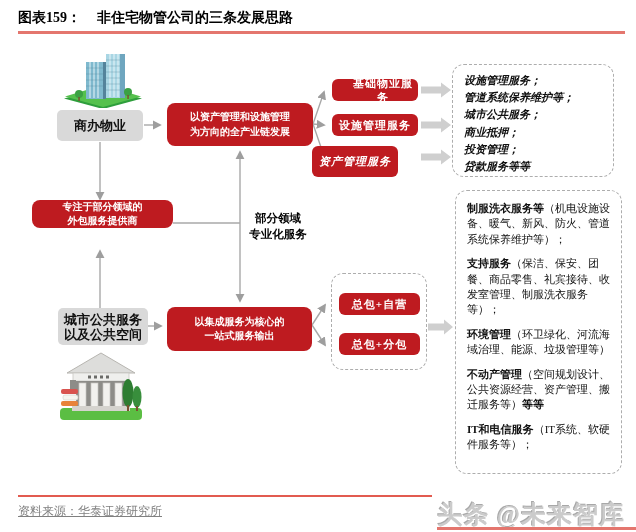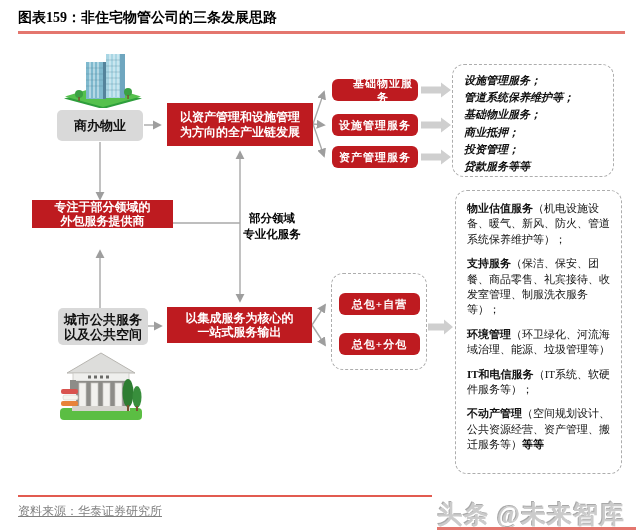--- a/index.html
+++ b/index.html
@@ -3,30 +3,30 @@
 <meta charset="utf-8">
 <style>
   html,body{margin:0;padding:0;background:#ffffff;}
   .page{
     position:relative; width:636px; height:532px; background:#fff; overflow:hidden;
     font-family:"Liberation Serif","DejaVu Serif",serif; color:#1a1a1a;
   }
   .ml{white-space:pre-line;}
   
   .title-row{position:absolute; left:18px; top:9px; font-size:14px; font-weight:700; color:#000;}
-  .fig-label{}
+  .fig-label{margin-right:16px;}
   .rule{position:absolute; height:2.5px;}
   .top-rule{left:18px; top:31px; width:607px; background:#E4766E;}
   
   .connectors{position:absolute; left:0; top:0; z-index:1;}
   .icon{position:absolute; z-index:2;}
   
   .node{position:absolute; z-index:2; display:flex; align-items:center; justify-content:center;
         text-align:center; box-sizing:border-box; font-weight:700;}
-  .redbox{background:#BE1B20; color:#fff; border-radius:0; font-size:12px; line-height:14.5px;}
+  .redbox{background:#BE1B20; color:#fff; border-radius:8px; font-size:10px; line-height:14.5px;}
   .smallred{border-radius:6px; font-size:11px; letter-spacing:1px;}
   .graybox{background:#D9D9D9; color:#111; border-radius:5px; font-size:13px; line-height:15px;}
   .plain-label{position:absolute; z-index:2; font-size:11.5px; font-weight:700; color:#000;
         text-align:center; line-height:16px;}
   .dashedbox{position:absolute; z-index:2; box-sizing:border-box; background:#fff;
         border:1.6px dashed #ADADAD; border-radius:12px;}
   .list-box{left:452px; top:64px; width:162px; height:113px; padding:7px 6px 0 11px;}
   .list-box div{font-size:11px; line-height:17.2px; font-weight:600; color:#111;font-style:italic;}
   .detail-box{left:455px; top:190px; width:167px; height:284px; padding:10px 9px 0 11px;}
   .detail-box p{margin:0 0 9px 0; font-size:11px; line-height:15.4px; color:#111; font-weight:500;}
@@ -135,53 +135,53 @@
     <rect x="12" y="32" width="6" height="9" fill="#8D8C88"></rect>
   </svg>
 
   <div class="node graybox" style="left:57px;top:110px;width:86px;height:31px;">商办物业</div>
 
   <div class="node redbox ml" style="left:167px;top:103px;width:146px;height:43px;">以资产管理和设施管理
 为方向的全产业链发展</div>
 
   <div class="node redbox smallred" style="left:332px;top:79px;width:86px;height:22px;padding-left:16px;">基础物业服务</div>
   <div class="node redbox smallred" style="left:332px;top:114px;width:86px;height:22px;">设施管理服务</div>
-  <div class="node redbox smallred" style="left:332px;top:146px;width:86px;height:22px;">资产管理服务</div>
+  <div class="node redbox smallred" style="left:312px;top:146px;width:86px;height:31px;font-style:italic;">资产管理服务</div>
 
   <div class="dashedbox list-box">
     <div>设施管理服务；</div>
     <div>管道系统保养维护等；</div>
-    <div>基础物业服务；</div>
+    <div>城市公共服务；</div>
     <div>商业抵押；</div>
     <div>投资管理；</div>
     <div>贷款服务等等</div>
   </div>
 
   <div class="node redbox ml" style="left:32px;top:200px;width:141px;height:28px;">专注于部分领域的
 外包服务提供商</div>
 
-  <div class="plain-label ml" style="left:234px;top:210px;width:76px;">部分领域
+  <div class="plain-label ml" style="left:240px;top:210px;width:76px;">部分领域
 专业化服务</div>
 
   <div class="node graybox ml" style="left:58px;top:308px;width:90px;height:37px;">城市公共服务
 以及公共空间</div>
 
-  <div class="node redbox ml" style="left:167px;top:307px;width:145px;height:36px;">以集成服务为核心的
+  <div class="node redbox ml" style="left:167px;top:307px;width:145px;height:44px;">以集成服务为核心的
 一站式服务输出</div>
 
   <div class="dashedbox epc-wrap"></div>
   <div class="node redbox smallred" style="left:339px;top:333px;width:81px;height:22px;">总包+分包</div>
   <div class="node redbox smallred" style="left:339px;top:293px;width:81px;height:22px;">总包+自营</div>
 
   <div class="dashedbox detail-box">
-    <p><span class="bd">物业估值服务</span><span>（机电设施设备、暖气、新风、防火、管道系统保养维护等）；</span></p>
+    <p><span class="bd">制服洗衣服务等</span><span>（机电设施设备、暖气、新风、防火、管道系统保养维护等）；</span></p>
     <p><span class="bd">支持服务</span><span>（保洁、保安、团餐、商品零售、礼宾接待、收发室管理、制服洗衣服务等）；</span></p>
     <p><span class="bd">环境管理</span><span>（环卫绿化、河流海域治理、能源、垃圾管理等）</span></p>
+    <p><span class="bd">不动产管理</span><span>（空间规划设计、公共资源经营、资产管理、搬迁服务等）</span><span class="bd">等等</span></p>
     <p><span class="bd">IT和电信服务</span><span>（IT系统、软硬件服务等）；</span></p>
-    <p><span class="bd">不动产管理</span><span>（空间规划设计、公共资源经营、资产管理、搬迁服务等）</span><span class="bd">等等</span></p>
   </div>
 
   <div class="rule bottom-rule"></div>
   <div class="source">资料来源：华泰证券研究所</div>
   <div class="watermark">头条 @未来智库</div>
   <div class="rule corner-rule"></div>
 
 </div>
 
 </body></html>

